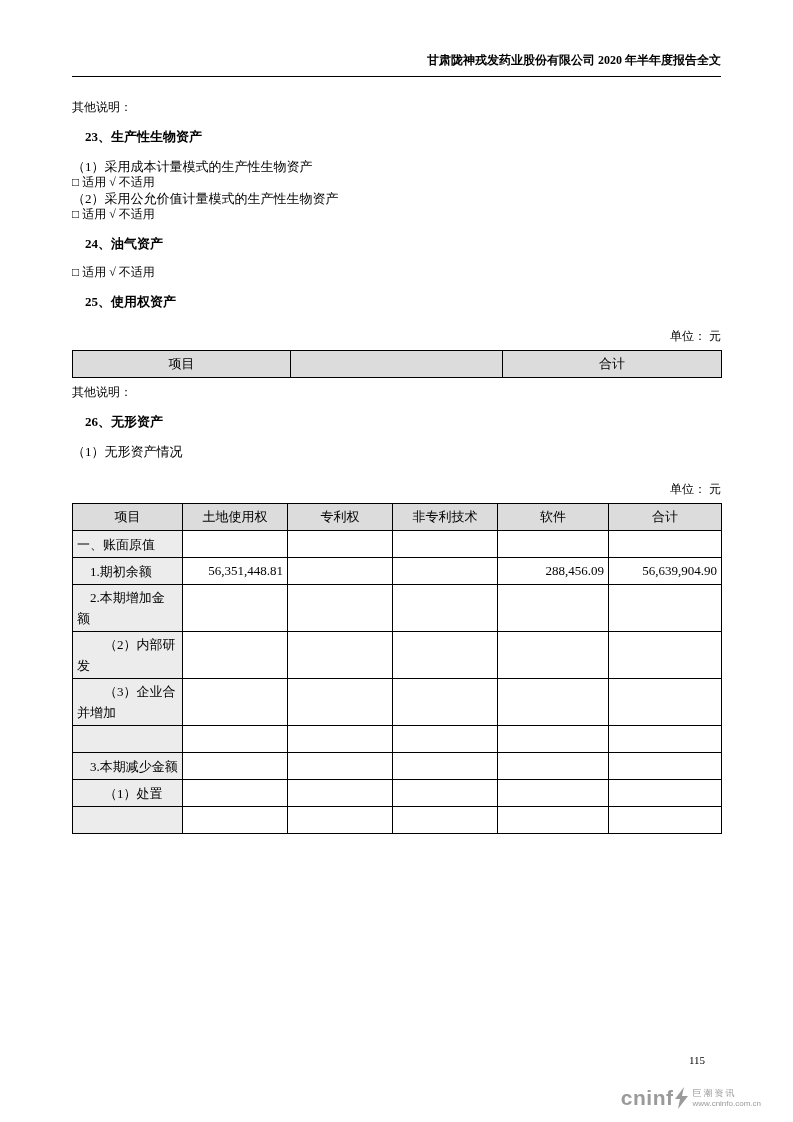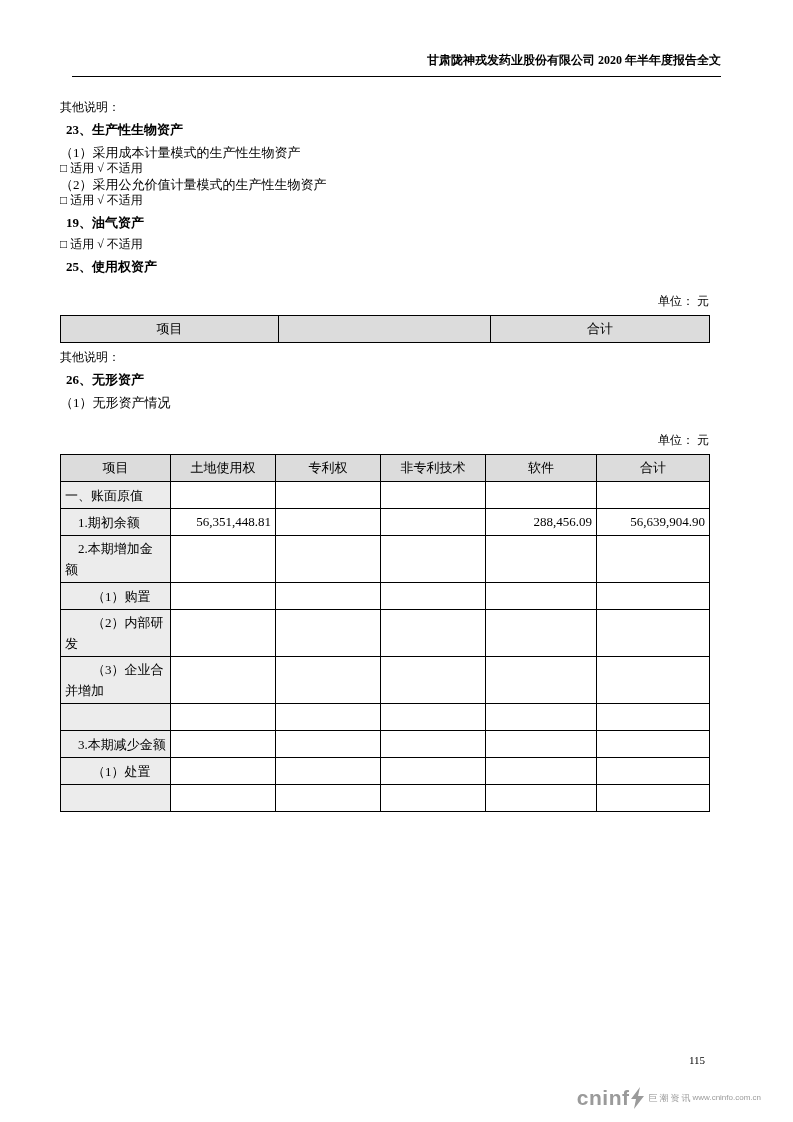--- a/index.html
+++ b/index.html
@@ -13,23 +13,23 @@
   }
   
   .doc-header{
     position:absolute;left:72px;top:52px;width:649px;
     text-align:right;
     font-size:12px;font-weight:bold;
     padding-bottom:7px;
     border-bottom:1px solid #000;
   }
   
-  .content{position:absolute;left:60px;top:100px;width:649px;}
+  .content{position:absolute;left:72px;top:100px;width:649px;}
   .note{font-size:12px;line-height:15px;margin:0;}
-  h2.sec{font-size:13px;line-height:17px;font-weight:bold;margin:6px;}
+  h2.sec{font-size:13px;line-height:17px;font-weight:bold;margin:13px;}
   h3.sub{font-size:13px;line-height:17px;font-weight:normal;margin:0;}
   p.appl{font-size:12px;line-height:15px;margin:0;}
   .unit{font-size:12px;line-height:15px;text-align:right;margin:0;}
   .mt6{margin-top:6px;}.mt7{margin-top:7px;}.mt19{margin-top:19px;}
   .mt22{margin-top:22px;}.mt23{margin-top:23px;}.mt25{margin-top:25px;}
   .mt27{margin-top:27px;}
   
   table.tbl{
     border-collapse:collapse;
     width:649px;
@@ -77,21 +77,21 @@
     font-size:11px;color:#000;
   }
   .cninfo-logo{
     position:absolute;right:18px;bottom:12px;
     display:flex;align-items:center;
     color:#9a9a9a;
     font-family:"Liberation Sans","DejaVu Sans",sans-serif;
   }
   .logo-word{font-size:21px;font-weight:bold;letter-spacing:0.5px;text-align:center;}
   .logo-glyph{margin:0 4px 0 1px;display:inline-flex;}
-  .logo-sub{display:flex;flex-direction:row;line-height:1.15;}
+  .logo-sub{display:flex;flex-direction:column;line-height:1.15;}
   .logo-cn{font-size:9px;letter-spacing:2px;}
   .logo-url{font-size:8px;}
 </style>
 </head>
 <body>
 
 <div class="page">
 
   <div class="doc-header">
     <span>甘肃陇神戎发药业股份有限公司 2020 年半年度报告全文</span>
@@ -104,21 +104,21 @@
     <h2 class="sec mt25">23、生产性生物资产</h2>
 
     <h3 class="sub mt27">（1）采用成本计量模式的生产性生物资产</h3>
 
     <p class="appl mt23">□ 适用 √ 不适用</p>
 
     <h3 class="sub mt25">（2）采用公允价值计量模式的生产性生物资产</h3>
 
     <p class="appl mt23">□ 适用 √ 不适用</p>
 
-    <h2 class="sec mt25">19、油气资产</h2>
+    <h2 class="sec mt25">24、油气资产</h2>
 
     <p class="appl mt23">□ 适用 √ 不适用</p>
 
     <h2 class="sec mt25">25、使用权资产</h2>
 
     <div class="unit mt19">单位： 元</div>
 
     <table class="tbl tbl1 mt6">
       <colgroup>
           <col class="a">
@@ -179,28 +179,20 @@
           <tr>
             <td class="lbl ind1">2.本期增加金
 额</td>
             <td class="num"></td>
             <td class="num"></td>
             <td class="num"></td>
             <td class="num"></td>
             <td class="num"></td>
           </tr>
           <tr>
-            <td class="lbl ind2">（1）购置</td>
-            <td class="num"></td>
-            <td class="num"></td>
-            <td class="num"></td>
-            <td class="num"></td>
-            <td class="num"></td>
-          </tr>
-          <tr>
             <td class="lbl ind2">（2）内部研
 发</td>
             <td class="num"></td>
             <td class="num"></td>
             <td class="num"></td>
             <td class="num"></td>
             <td class="num"></td>
           </tr>
           <tr>
             <td class="lbl ind2">（3）企业合

